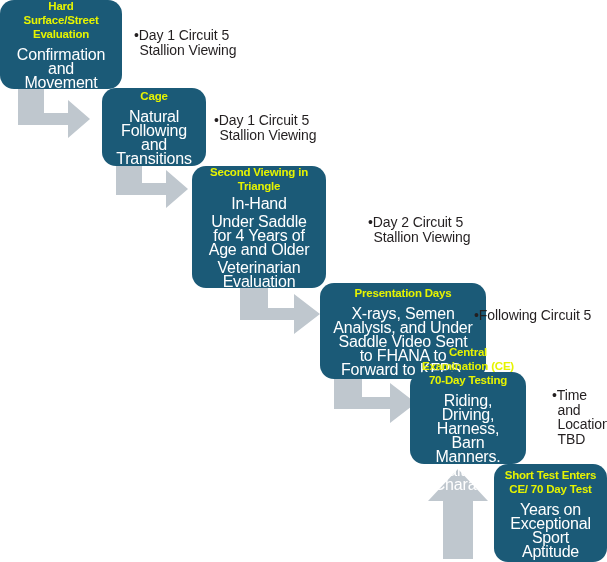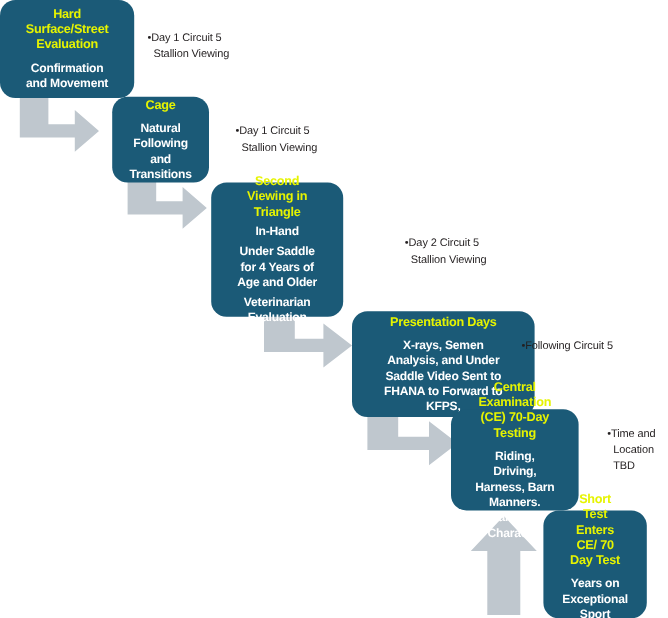--- a/index.html
+++ b/index.html
@@ -25,47 +25,47 @@
   .node {
     position: absolute;
     background: #1b5a77;
     border-radius: 14px;
     box-sizing: border-box;
     display: flex;
     flex-direction: column;
     align-items: center;
     justify-content: center;
     text-align: center;
-    padding: 4px 22px;
+    padding: 4px 10px;
   }
 
   .node-title {
     color: #e6f400;
     font-weight: bold;
     font-size: 11.5px;
     line-height: 14px;
     letter-spacing: -0.2px;
     margin: 0;
   }
 
   .node-body {
     color: #ffffff;
-    font-weight: bold;
-    font-size: 11px;
+    font-weight: normal;
+    font-size: 16px;
     line-height: 14px;
     letter-spacing: -0.2px;
     margin: 7px 0 0 0;
   }
 
   .node-body.tight { margin-top: 4px; }
 
   .callout {
     position: absolute;
     color: #231f20;
-    font-size: 10px;
+    font-size: 14px;
     line-height: 14.5px;
     letter-spacing: -0.1px;
     white-space: pre-line;
     text-indent: -5.5px;
     padding-left: 5.5px;
   }
 
   .arrow {
     position: absolute;
   }
@@ -104,43 +104,43 @@
     <svg width="66" height="96" viewBox="0 0 66 96">
       <path d="M32 4 L62 36 L47 36 L47 94 L17 94 L17 36 L2 36 Z" fill="#bfc7ce"></path>
     </svg>
   </div>
 
   <div class="node" style="left:0px; top:0px; width:122px; height:89px;">
     <div class="node-title">Hard Surface/Street Evaluation</div>
     <div class="node-body">Confirmation and Movement</div>
   </div>
 
-  <div class="node" style="left:102px; top:88px; width:88px; height:78px;">
+  <div class="node" style="left:102px; top:88px; width:104px; height:78px;">
     <div class="node-title">Cage</div>
     <div class="node-body">Natural Following and Transitions</div>
   </div>
 
-  <div class="node" style="left:192px; top:166px; width:120px; height:122px;">
+  <div class="node" style="left:192px; top:166px; width:134px; height:122px;">
     <div class="node-title">Second Viewing in Triangle</div>
     <div class="node-body tight">In-Hand</div>
     <div class="node-body tight">Under Saddle for 4 Years of Age and Older</div>
     <div class="node-body tight">Veterinarian Evaluation</div>
   </div>
 
   <div class="node" style="left:320px; top:283px; width:166px; height:96px;">
     <div class="node-title">Presentation Days</div>
     <div class="node-body">X-rays, Semen Analysis, and Under Saddle Video Sent to FHANA to Forward to KFPS,</div>
   </div>
 
   <div class="node" style="left:410px; top:372px; width:116px; height:92px;">
     <div class="node-title">Central Examination (CE) 70-Day Testing</div>
     <div class="node-body">Riding, Driving, Harness, Barn Manners. Health, and Character</div>
   </div>
 
-  <div class="node" style="left:494px; top:464px; width:94px; height:98px;">
+  <div class="node" style="left:494px; top:464px; width:113px; height:98px;">
     <div class="node-title">Short Test Enters CE/ 70 Day Test</div>
     <div class="node-body">Years on Exceptional Sport Aptitude</div>
   </div>
 
   <div class="callout" style="left:134px; top:28px; width:110px;">•Day 1 Circuit 5
 Stallion Viewing</div>
 
   <div class="callout" style="left:214px; top:113px; width:110px;">•Day 1 Circuit 5
 Stallion Viewing</div>
 

